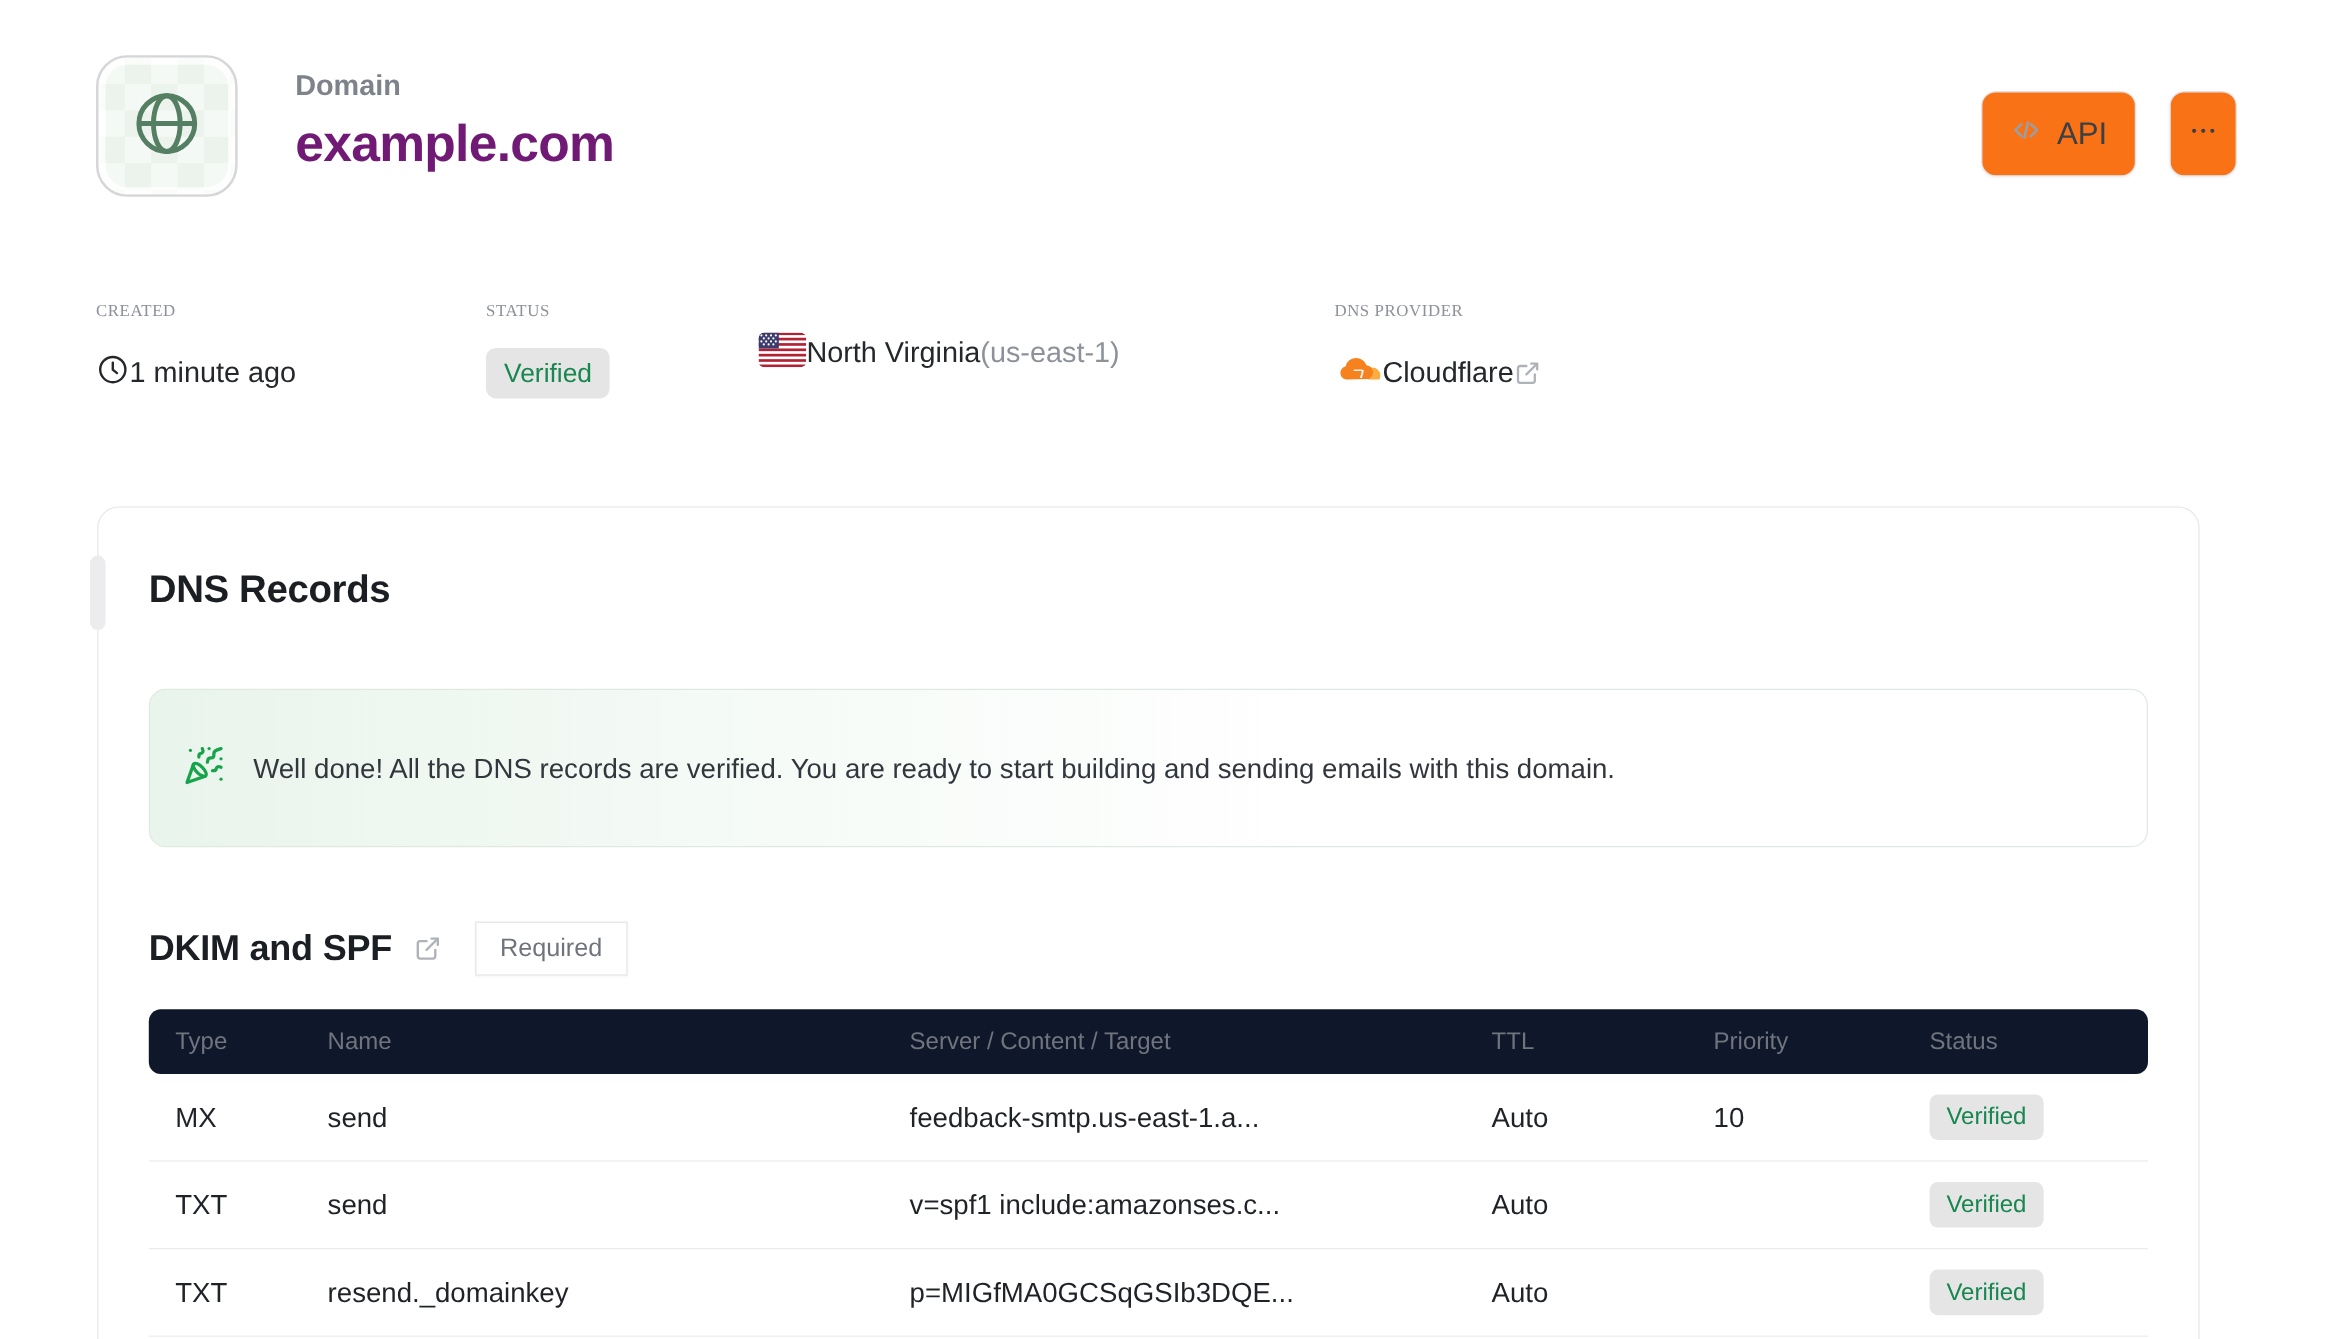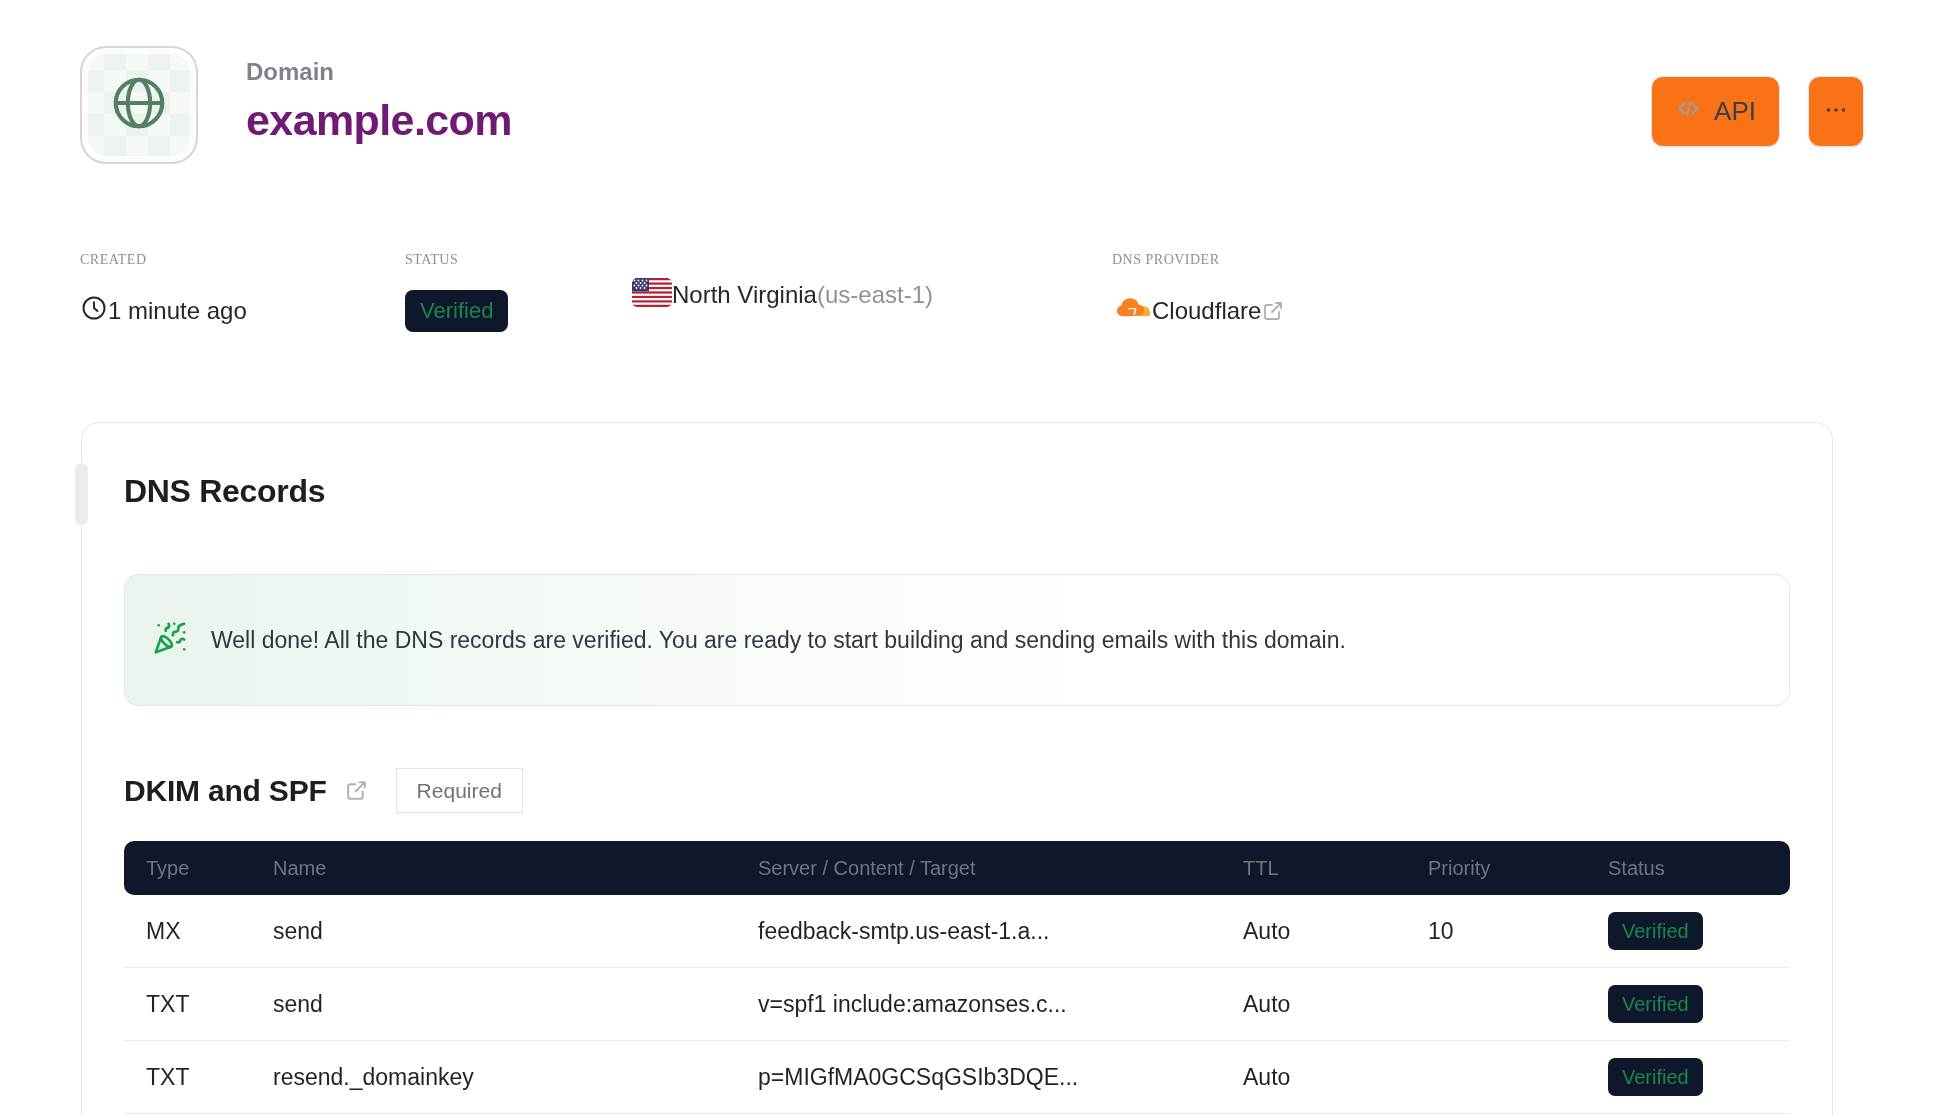--- a/index.html
+++ b/index.html
@@ -37,21 +37,21 @@
   .btn-more { width:56px; }
 
   
   .meta { display:flex; padding:0 80px; margin-top:88px; }
   .meta-col-created { width:325px; }
   .meta-col-status  { width:227px; }
   .meta-col-region  { width:480px; }
   .meta-label { font-size:14px; font-weight:500; color:#8d919a; letter-spacing:0.5px;font-family:Liberation Serif, serif; }
   .meta-value { margin-top:20px; display:flex; align-items:center; font-size:24px; color:#24272c; height:46px; }
   .badge-verified {
-    display:inline-block; background:#0f172a; color:#17874f;
+    display:inline-block; background:#e5e5e5; color:#17874f;
     font-size:22px; padding:10px 15px; border-radius:8px; line-height:1;
   }
   .region-code { color:#8d919a; }
   .flag { border-radius:5px; overflow:hidden; flex:0 0 auto; }
   .ext-icon { display:inline-flex; }
 
   
   .card {
     position:relative; margin:88px 0 0 81px; width:1752px; height:780px;
     border:1.5px solid #e6e6e9; border-radius:18px; background:#fff;

